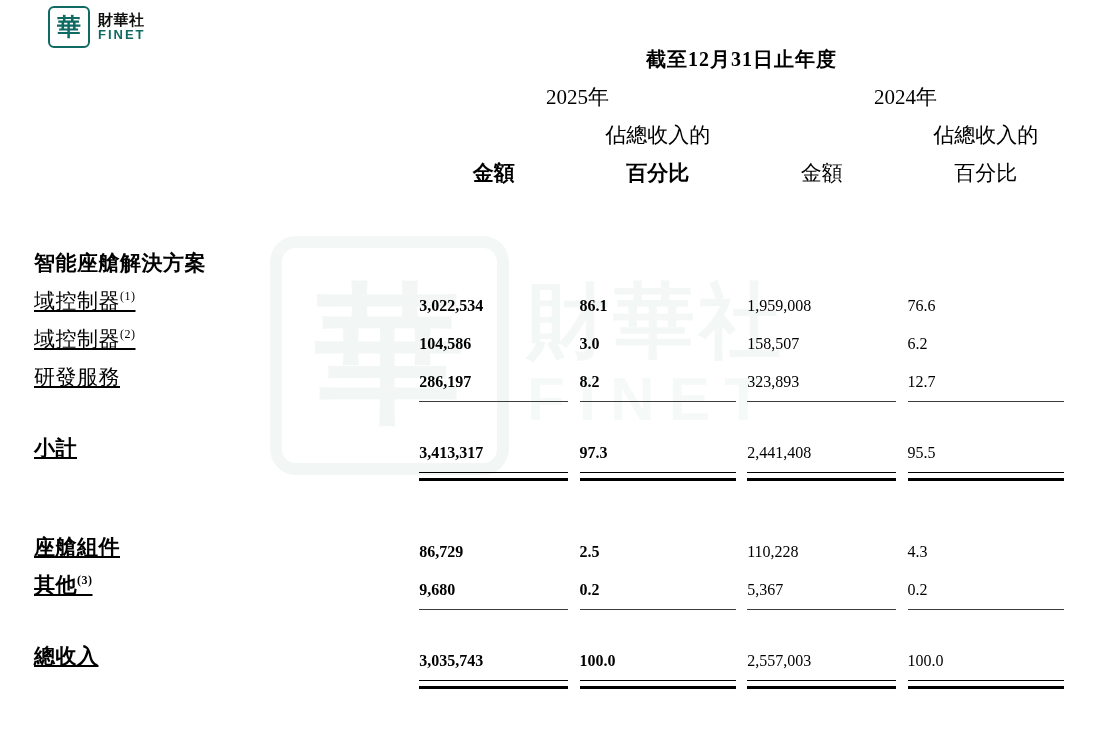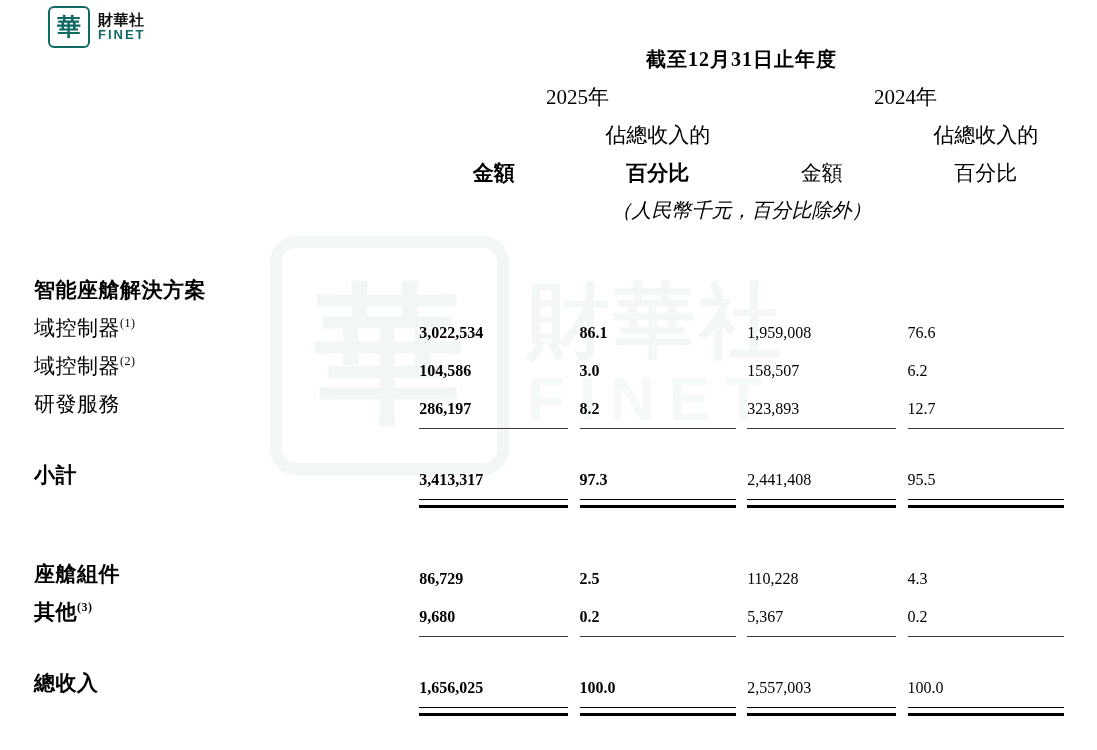--- a/index.html
+++ b/index.html
@@ -159,20 +159,21 @@
   }
 
   .section-title {
     font-weight: bold;
     font-size: 21px;
     letter-spacing: 0.5px;
   }
   .row-label {
     font-size: 21px;
     letter-spacing: 0.5px;
+    text-decoration: underline;
   }
   .row-label.b { font-weight: bold; margin-left: 15px; }
   sup { font-size: 12px; vertical-align: super; }
 
   td.val { font-size: 16px; }
   td.val.b { font-weight: bold; }
 
   .spacer-sm td { height: 10px; }
   .spacer-md td { height: 22px; }
   .spacer-lg td { height: 30px; }
@@ -263,24 +264,20 @@
     <td class="center h-sub bold">百分比</td>
     <td></td>
     <td class="center h-sub">金額</td>
     <td></td>
     <td class="center h-sub">百分比</td>
   </tr>
   <tr class="spacer-sm">
           <td colspan="8"></td>
         </tr>
 
-  <tr class="hdr-row">
-    <td></td>
-    <td colspan="7" class="center h-unit">（人民幣千元，百分比除外）</td>
-  </tr>
 
   <tr class="spacer-lg">
           <td colspan="8"></td>
         </tr>
   <tr class="spacer-md">
           <td colspan="8"></td>
         </tr>
 
   <tr>
     <td class="section-title">智能座艙解決方案</td>
@@ -460,21 +457,21 @@
 
   <tr class="spacer-md">
           <td colspan="8"></td>
         </tr>
   <tr class="spacer-sm">
           <td colspan="8"></td>
         </tr>
 
   <tr>
     <td class="row-label b">總收入</td>
-    <td class="val b">1,656,025</td>
+    <td class="val b">3,035,743</td>
     <td></td>
     <td class="val b">100.0</td>
     <td></td>
     <td class="val">2,557,003</td>
     <td></td>
     <td class="val">100.0</td>
   </tr>
 
   <tr class="spacer-sm">
           <td colspan="8"></td>

